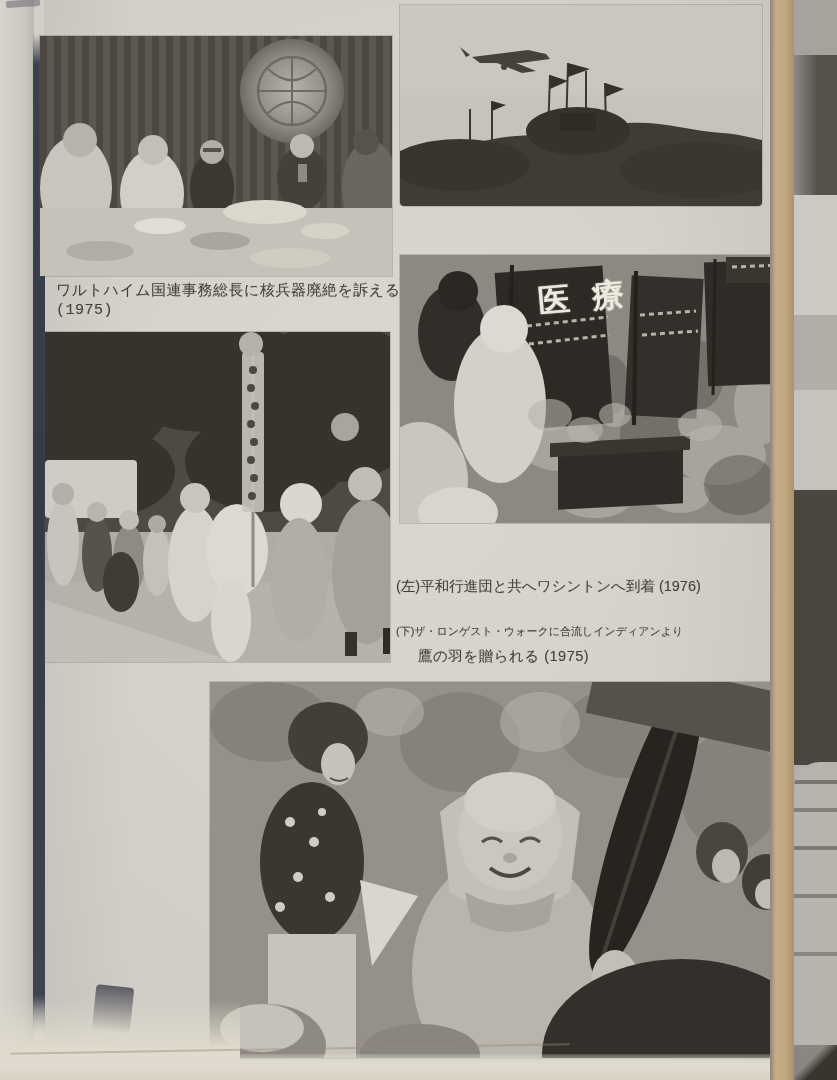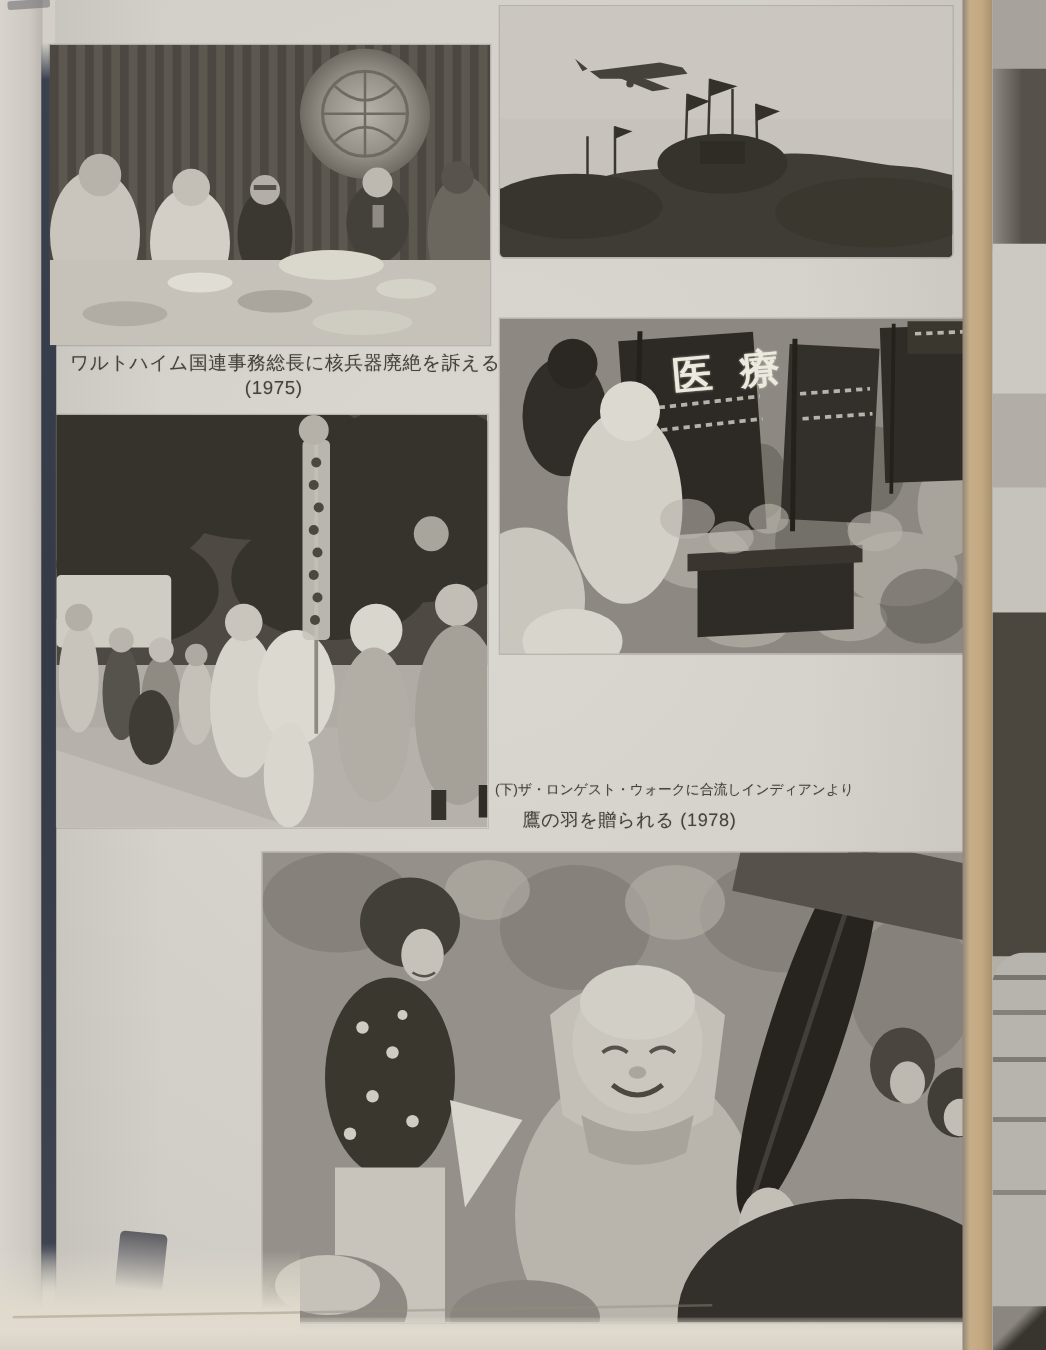--- a/index.html
+++ b/index.html
@@ -74,21 +74,21 @@
   #photo-sunagawa{left:400px;top:5px;width:362px;height:201px;border-radius:0 0 4px 4px;}
   #photo-rally{left:400px;top:255px;width:390px;height:268px;}
   #photo-march{left:45px;top:332px;width:345px;height:330px;}
   #photo-walk{left:210px;top:682px;width:580px;height:376px;}
   
   .cap{
     position:absolute;color:#45423c;letter-spacing:.5px;white-space:nowrap;
     text-shadow:0 0 1px rgba(69,66,60,.25);
   }
   #cap-un{left:56px;top:281px;font-size:15px;}
-  #cap-un-year{left:56px;top:302px;width:326px;font-size:15px;text-align:center;}
+  #cap-un-year{left:56px;top:302px;width:326px;font-size:15px;text-align:left;font-family:Liberation Mono, monospace;}
   #cap-sunagawa{left:403px;top:215px;font-size:13.5px;letter-spacing:0;}
   #note-top{left:396px;top:531px;font-size:14.5px;}
   #note-left{left:396px;top:577px;font-size:14.5px;letter-spacing:0;}
   #note-bottom-1{left:396px;top:624px;font-size:11px;letter-spacing:0;}
   #note-bottom-2{left:418px;top:647px;font-size:14.5px;}
   
   .rally-banner-text{
     position:absolute;left:138px;top:20px;width:120px;
     color:#ece9de;font-size:32px;font-weight:bold;letter-spacing:22px;
     transform:rotate(-5deg);white-space:nowrap;
@@ -282,22 +282,23 @@
         <circle cx="206" cy="92" r="4"></circle>
           <circle cx="209" cy="110" r="4"></circle>
           <circle cx="206" cy="128" r="4"></circle>
         <circle cx="209" cy="146" r="4"></circle>
           <circle cx="207" cy="164" r="4"></circle>
       </g>
       <circle cx="206" cy="12" r="12" fill="#b5b1a8"></circle>
     </svg>
   </div>
 
+  <div class="cap" id="note-left">(左)平和行進団と共へワシントンへ到着 (1976)</div>
   <div class="cap" id="note-bottom-1">(下)ザ・ロンゲスト・ウォークに合流しインディアンより</div>
-  <div class="cap" id="note-bottom-2">鷹の羽を贈られる (1978)</div>
+  <div class="cap" id="note-bottom-2">鷹の羽を贈られる (1975)</div>
 
   <div class="photo" id="photo-walk">
     <svg viewBox="0 0 580 376" preserveAspectRatio="none">
       <rect width="580" height="376" fill="#95918a"></rect>
       <g opacity=".55" fill="#7a766f">
         <ellipse cx="250" cy="60" rx="60" ry="50"></ellipse>
           <ellipse cx="420" cy="50" rx="70" ry="46"></ellipse>
         <ellipse cx="520" cy="110" rx="50" ry="60"></ellipse>
           <ellipse cx="60" cy="40" rx="60" ry="40"></ellipse>
       </g>

